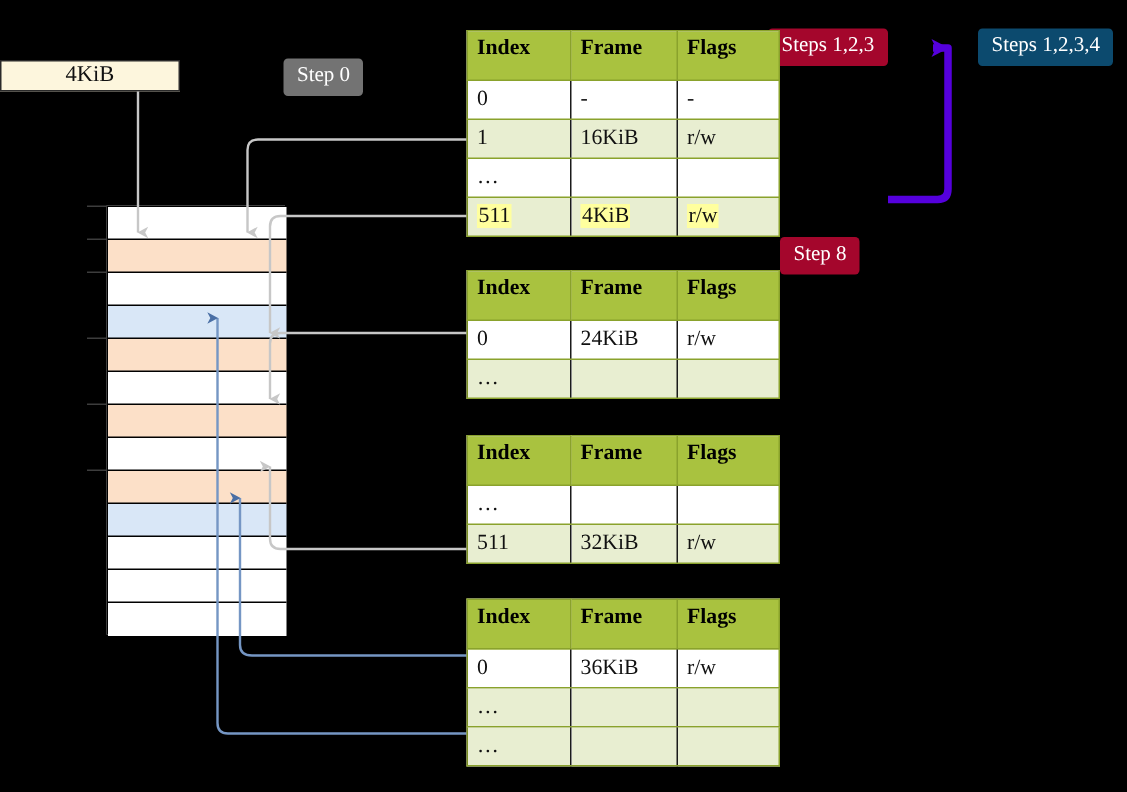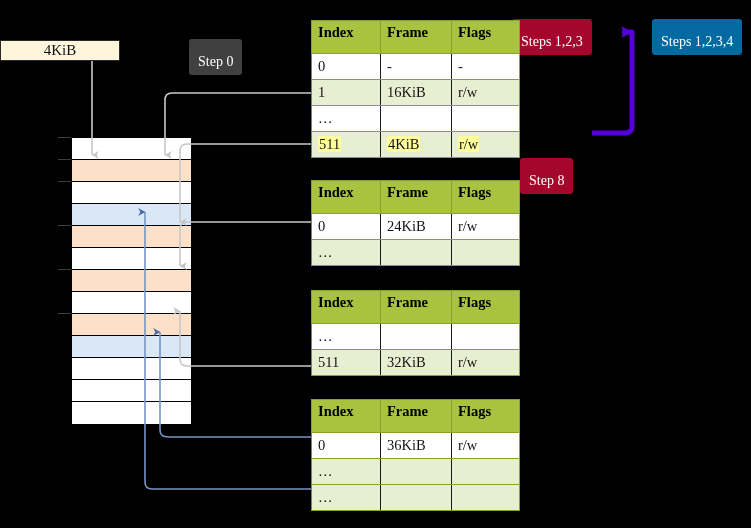--- a/index.html
+++ b/index.html
@@ -15,21 +15,21 @@
     overflow: hidden;
     font-family: "Liberation Serif", "DejaVu Serif", serif;
   }
 
   
   .badge {
     position: absolute;
     color: #ffffff;
     font-size: 14px;
     line-height: 1;
-    padding: 16px 9px 6px 9px;
+    padding: 5px 9px 6px 9px;
     border-radius: 3px;
     white-space: nowrap;
     font-family: "Liberation Serif", "DejaVu Serif", serif;
   }
   .badge-red   { background: #a4062c; }
   .badge-blue  { background: #6a0dd8; }
 
   
   .memblock {
     position: absolute;
@@ -194,23 +194,23 @@
     <g>
       <path d="M311,489 L152,489 Q145,489 145,482 L145,212" stroke="#7596c4" stroke-width="1.6" fill="none" marker-end="url(#ab)"></path>
     </g>
 
     <g>
       <path d="M592,133 L625,133 Q632,133 632,126 L632,32 L622,32" stroke="#5500dd" stroke-width="5" fill="none" stroke-linejoin="round" marker-end="url(#ap)"></path>
     </g>
   </svg>
 
   <div id="badges">
-      <div class="badge badge-red" style="left: 189px; top: 39px; background: #404040;">Step 0</div>
+      <div class="badge badge-red" style="left: 189px; top: 39px; background: #737373;">Step 0</div>
       <div class="badge badge-red" style="left: 512px; top: 19px; background: rgb(164, 6, 44);">Steps 1,2,3</div>
-      <div class="badge badge-blue" style="left: 652px; top: 19px; background: #0369a1;">Steps 1,2,3,4</div>
+      <div class="badge badge-blue" style="left: 652px; top: 19px; background: #0c4a6e;">Steps 1,2,3,4</div>
       <div class="badge badge-red" style="left: 520px; top: 158px; background: rgb(164, 6, 44);">Step 8</div>
     </div>
   <div id="tables">
       <table class="ptable" style="left: 311px; top: 20px; width: 170px;">
         <thead>
           <tr>
             <th class="col-idx" style="background: rgb(169, 194, 63);">Index</th>
             <th class="col-frm" style="background: rgb(169, 194, 63);">Frame</th>
             <th class="col-flg" style="background: rgb(169, 194, 63);">Flags</th>
           </tr>

